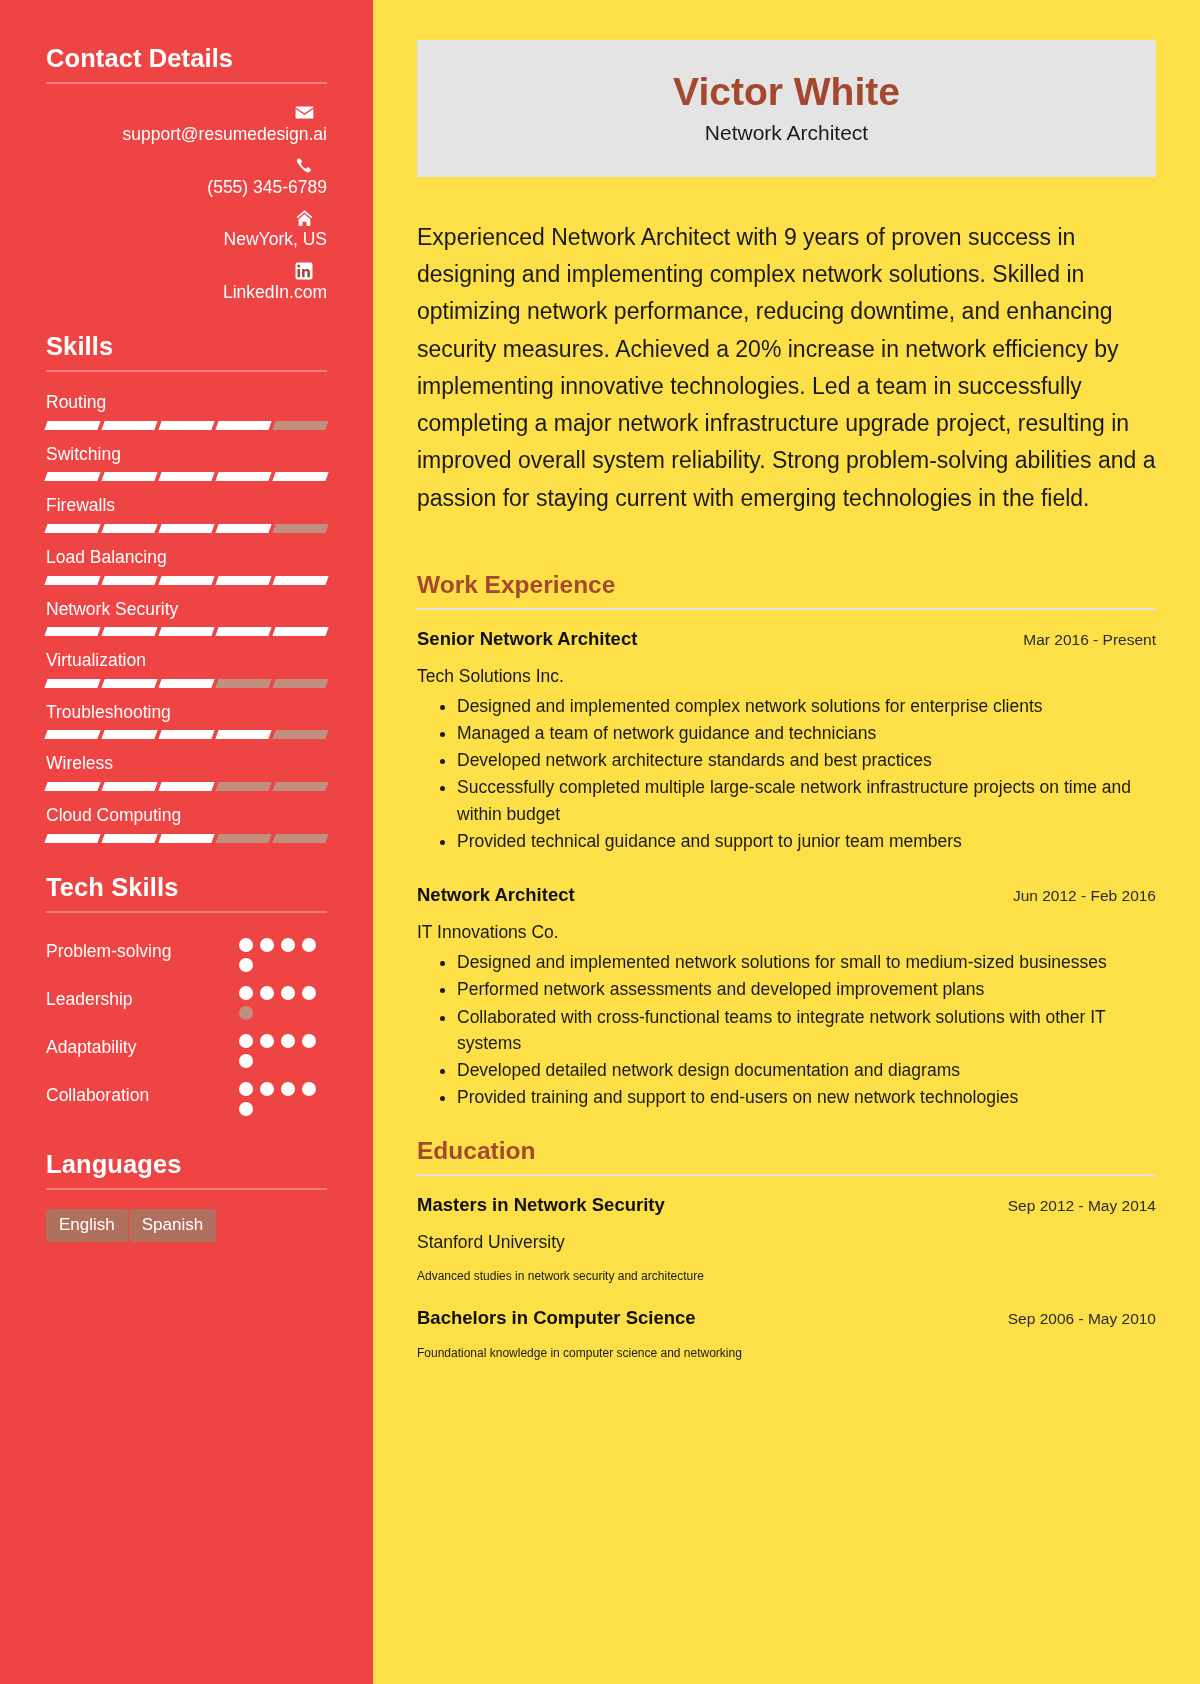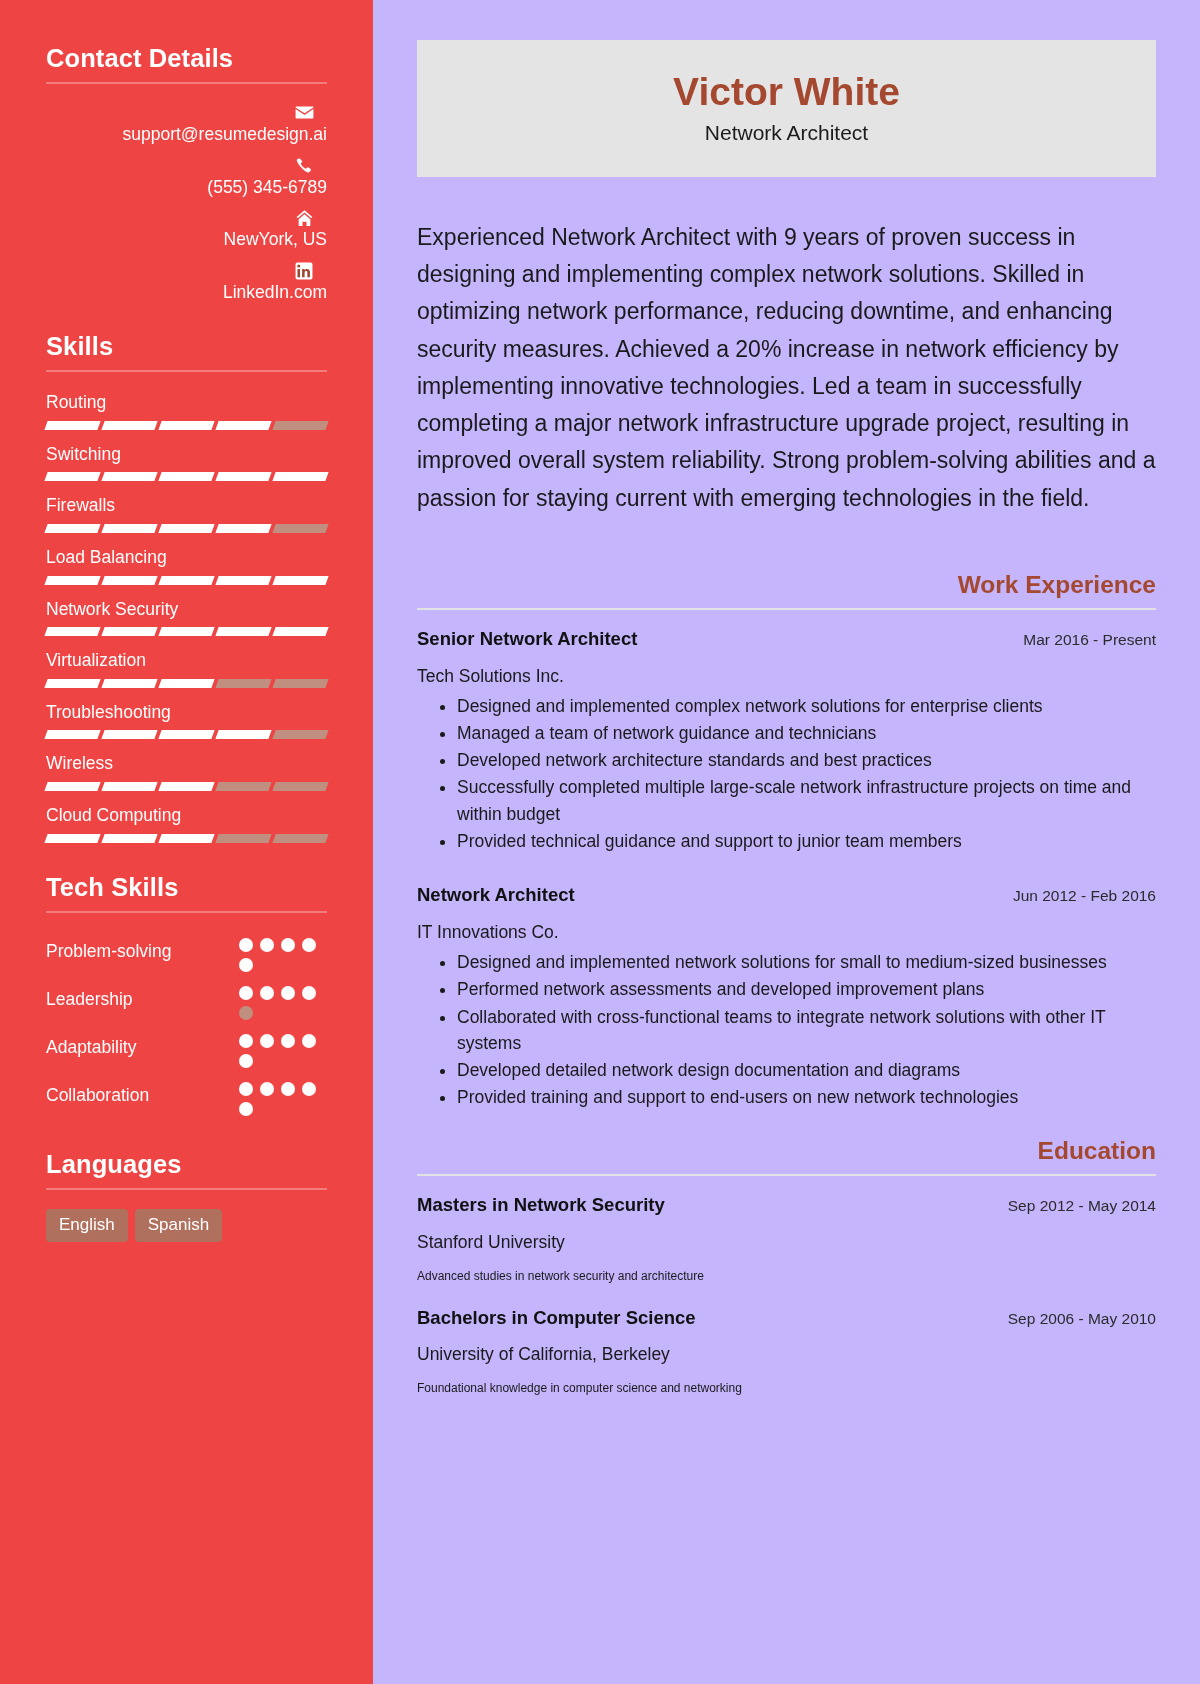--- a/index.html
+++ b/index.html
@@ -95,35 +95,35 @@
     gap: 6px 7px;
     padding-top: 6px;
   }
   .dot {
     width: 14px; height: 14px; border-radius: 50%;
     background: #ffffff;
   }
   .dot.off { background: #c08f80; }
 
   
-  .lang-wrap { display: flex; flex-wrap: wrap; gap: 7px; margin-top: 2px; }
+  .lang-wrap { display: flex; flex-wrap: wrap; gap: 1px; margin-top: 2px; }
   .lang-pill {
     background: #b0705e;
     color: #ffffff;
     font-size: 17px;
     padding: 6px 13px 7px 13px;
     border-radius: 4px;
     line-height: 1.2;
   }
 
   
   .main {
     flex: 1 1 auto;
     padding: 40px 44px 0 44px;
-    background: #c4b5fd;
+    background: #fde047;
   }
   .namecard {
     background: #e4e4e4;
     padding: 30px 20px 32px 20px;
     text-align: center;
     margin-bottom: 42px;
   }
   .fullname {
     font-size: 39px;
     font-weight: bold;
@@ -140,21 +140,20 @@
     font-size: 23px;
     line-height: 1.62;
     color: #1a1a1a;
     margin-bottom: 54px;
   }
   .sec-head {
     font-size: 24.5px;
     font-weight: bold;
     color: #a4482f;
     margin-bottom: 9px;
-    text-align: right;
   }
   .sec-rule {
     height: 2px;
     background: #e2e2e2;
     margin-bottom: 16px;
   }
   .entry { margin-bottom: 8px; }
   .entry-top {
     display: flex;
     justify-content: space-between;
@@ -454,20 +453,19 @@
               <div class="entry-date">Sep 2012 - May 2014</div>
             </div>
             <div class="entry-org">Stanford University</div>
             <div class="edu-desc">Advanced studies in network security and architecture</div>
           </div>
           <div class="edu-entry">
             <div class="entry-top">
               <div class="entry-title">Bachelors in Computer Science</div>
               <div class="entry-date">Sep 2006 - May 2010</div>
             </div>
-            <div class="entry-org">University of California, Berkeley</div>
             <div class="edu-desc">Foundational knowledge in computer science and networking</div>
           </div>
         </div>
     </section>
 
   </main>
 </div>
 
 </body></html>

